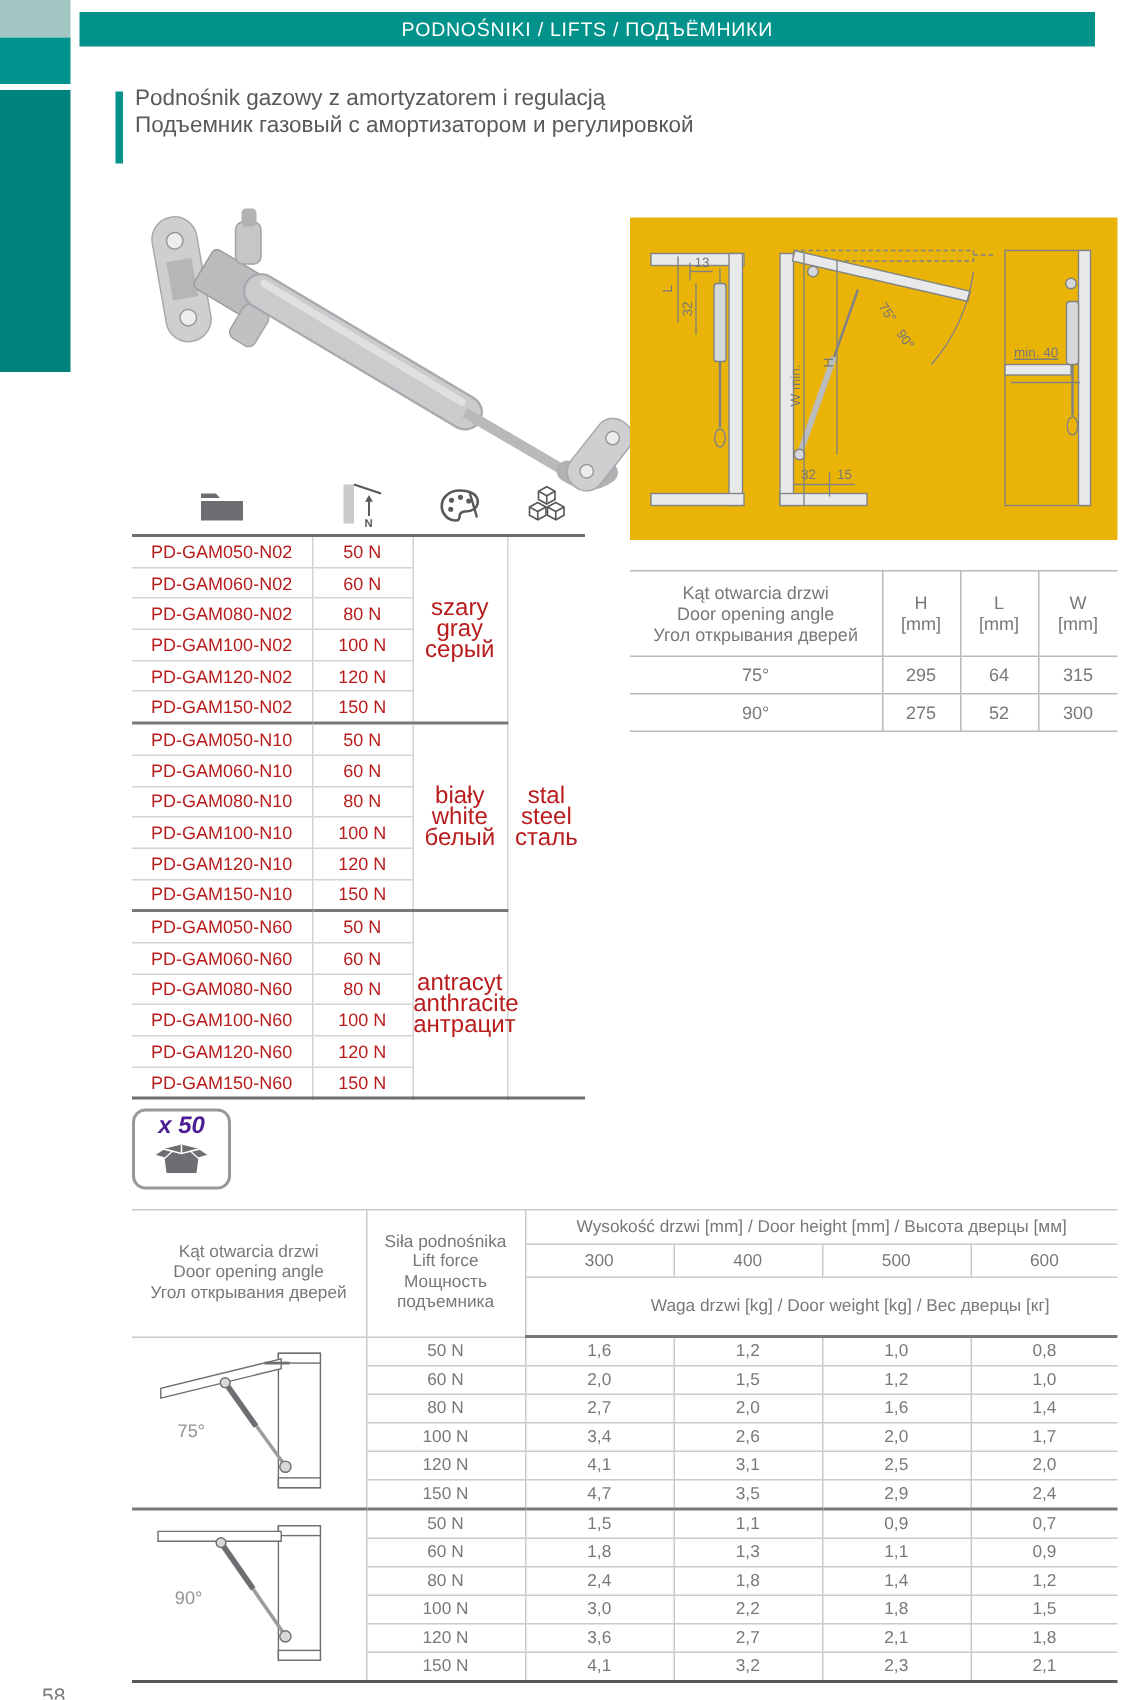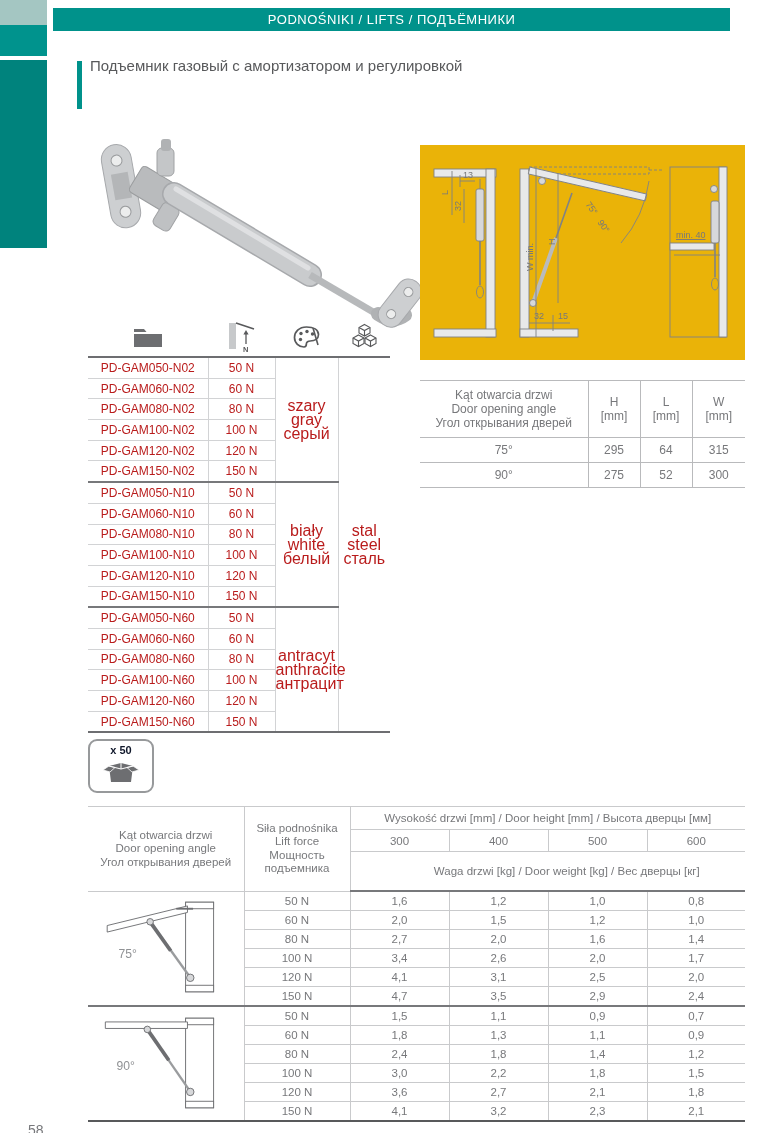--- a/index.html
+++ b/index.html
@@ -47,21 +47,21 @@
   .ptable td:last-child{border-right:0;}
   .ptable{border-top:2px solid #6D6E71;border-bottom:2px solid #6D6E71;}
   .ptable tr.group-start td{border-top:2px solid #77787B;}
   .ptable td.colorcell div, .ptable td.matcell div{line-height:14px;font-size:16px;}
 
   
   .pack{
     left:88px;top:739px;width:62px;height:50px;border:2px solid #97999B;border-radius:9px;
     display:flex;flex-direction:column;align-items:center;justify-content:flex-start;background:#fff;
   }
-  .pack .qty{color:#0f172a;font-size:11px;font-weight:bold;line-height:15px;margin-top:2px;}
+  .pack .qty{color:#4c1d95;font-size:16px;font-weight:bold;line-height:15px;margin-top:2px;font-style:italic;}
 
   
   .dtable{left:420px;top:380px;width:325px;table-layout:fixed;}
   .dtable th,.dtable td{
     border:1px solid #B9BABC;font-weight:normal;color:#77787B;text-align:center;vertical-align:middle;
   }
   .dtable th:first-child,.dtable td:first-child{border-left:0;}
   .dtable th:last-child,.dtable td:last-child{border-right:0;}
   .dtable{border-top:1px solid #B9BABC;border-bottom:1px solid #B9BABC;}
   .dtable thead th{height:54px;font-size:12px;line-height:14px;}
@@ -94,20 +94,21 @@
 <div class="abs sb1"></div>
 <div class="abs sb2"></div>
 <div class="abs sb3"></div>
 
 <div class="abs header-bar">
   <span>PODNOŚNIKI / LIFTS / ПОДЪЁМНИКИ</span>
 </div>
 
 <div class="abs accent"></div>
 <div class="abs titles">
+  <div>Podnośnik gazowy z amortyzatorem i regulacją</div>
   <div>Подъемник газовый с амортизатором и регулировкой</div>
 </div>
 
 <div class="abs photo">
   <svg width="350" height="205" viewBox="0 0 350 205">
     <g transform="rotate(-10 52 60)">
       <rect x="36" y="18" width="30" height="84" rx="15" fill="#cdcfd1" stroke="#a7a9ac"></rect>
       <circle cx="51" cy="34" r="5.5" fill="#eceded" stroke="#97999b"></circle>
       <circle cx="51" cy="86" r="5.5" fill="#eceded" stroke="#97999b"></circle>
       <rect x="43" y="47" width="17" height="26" fill="#b4b6b8"></rect>

